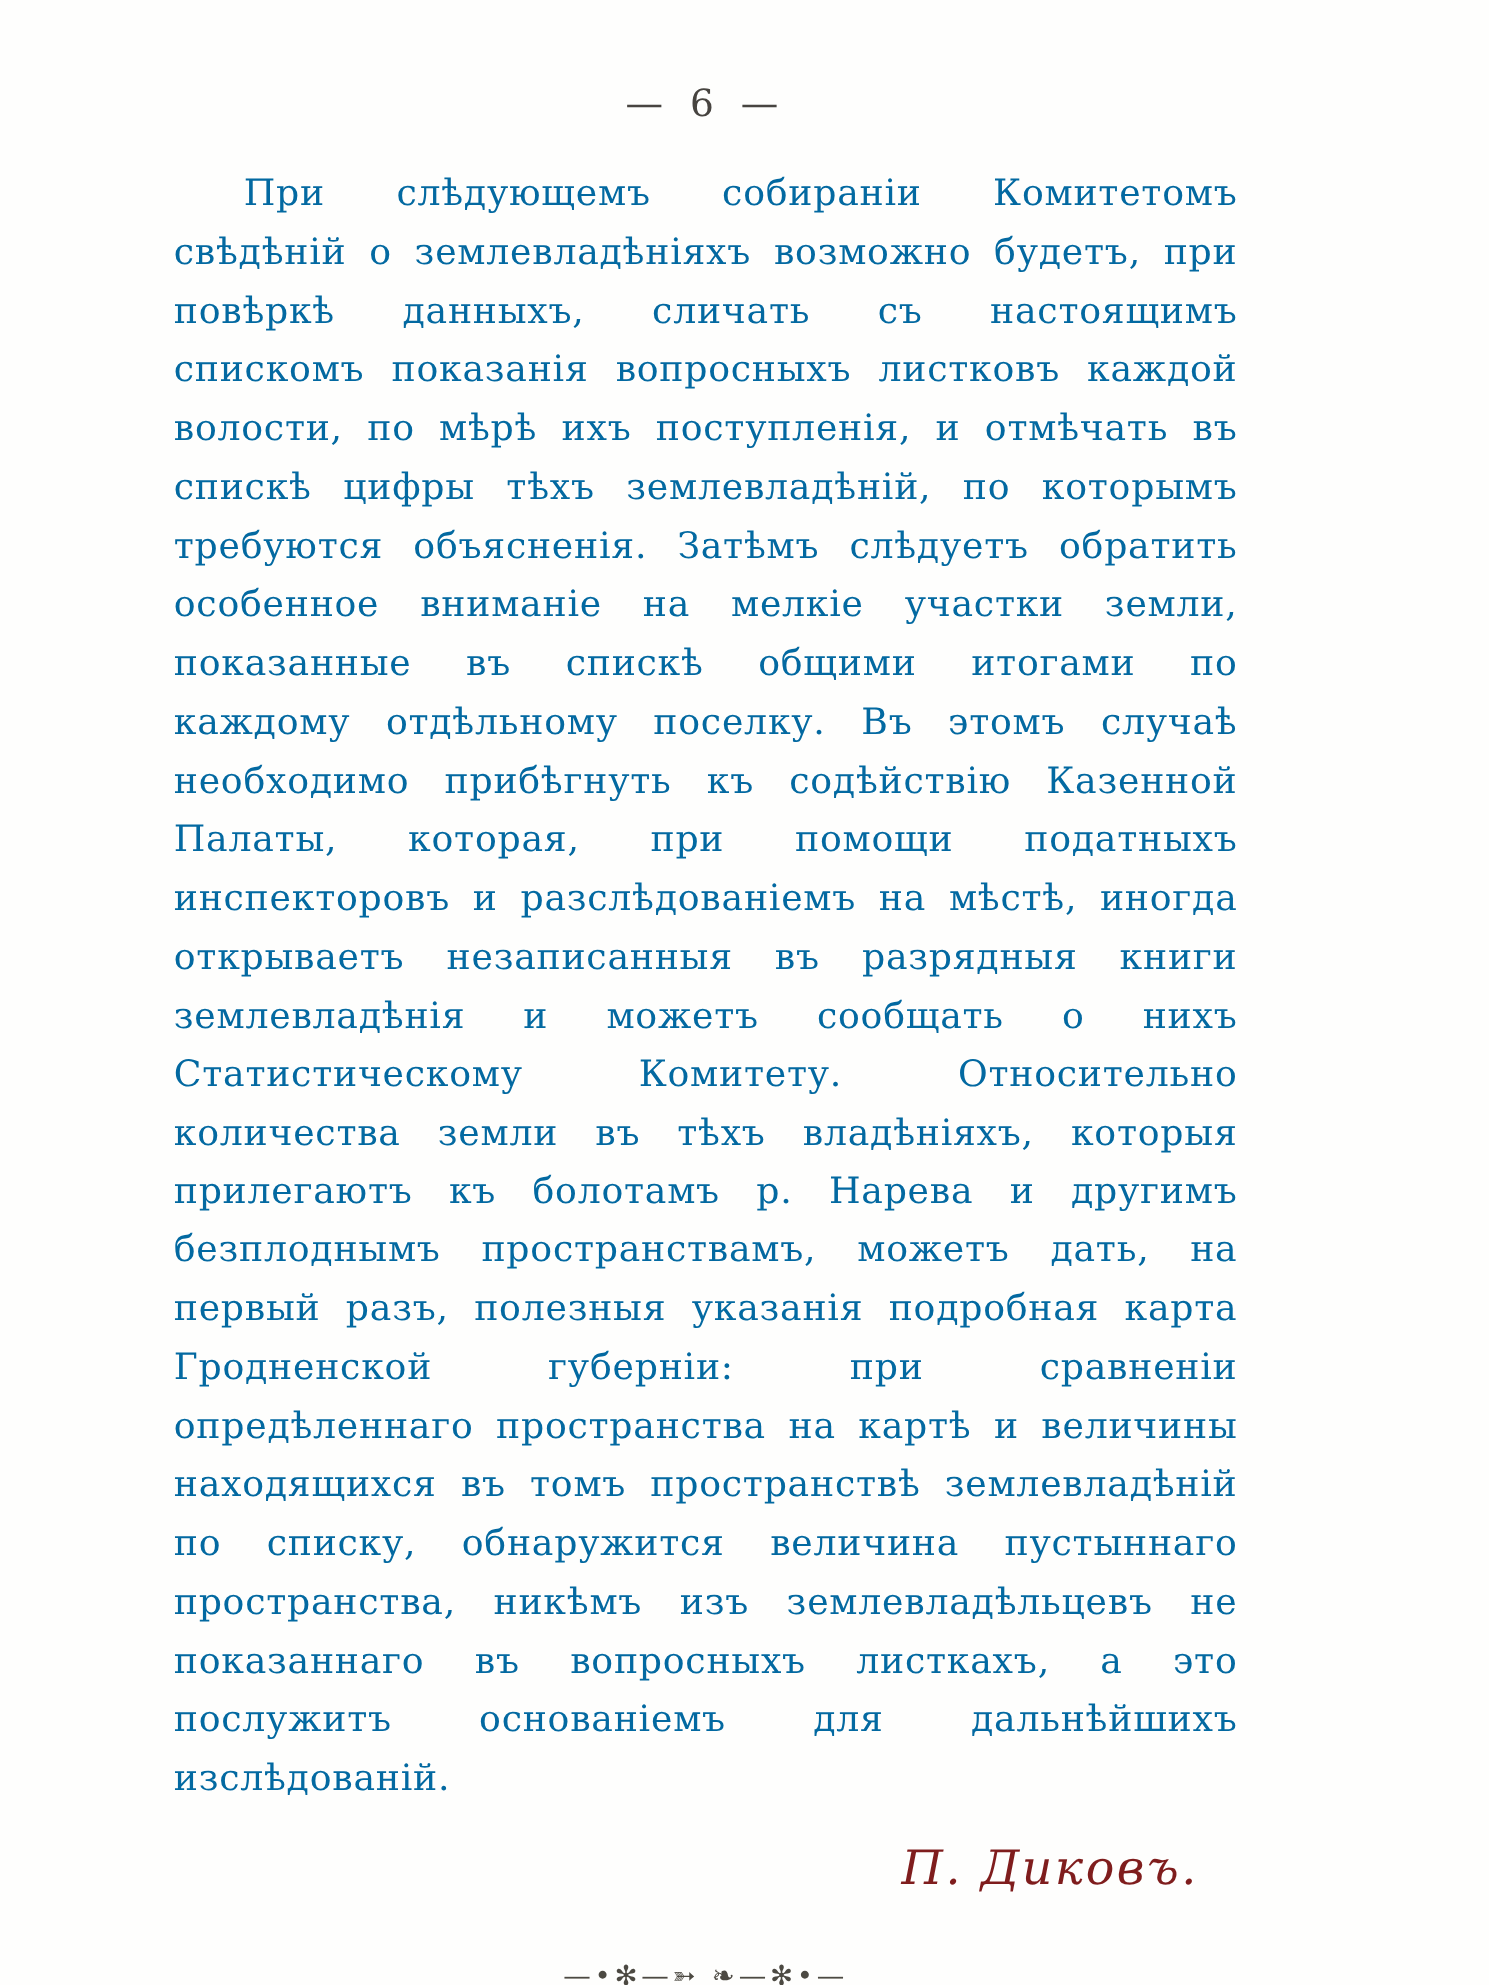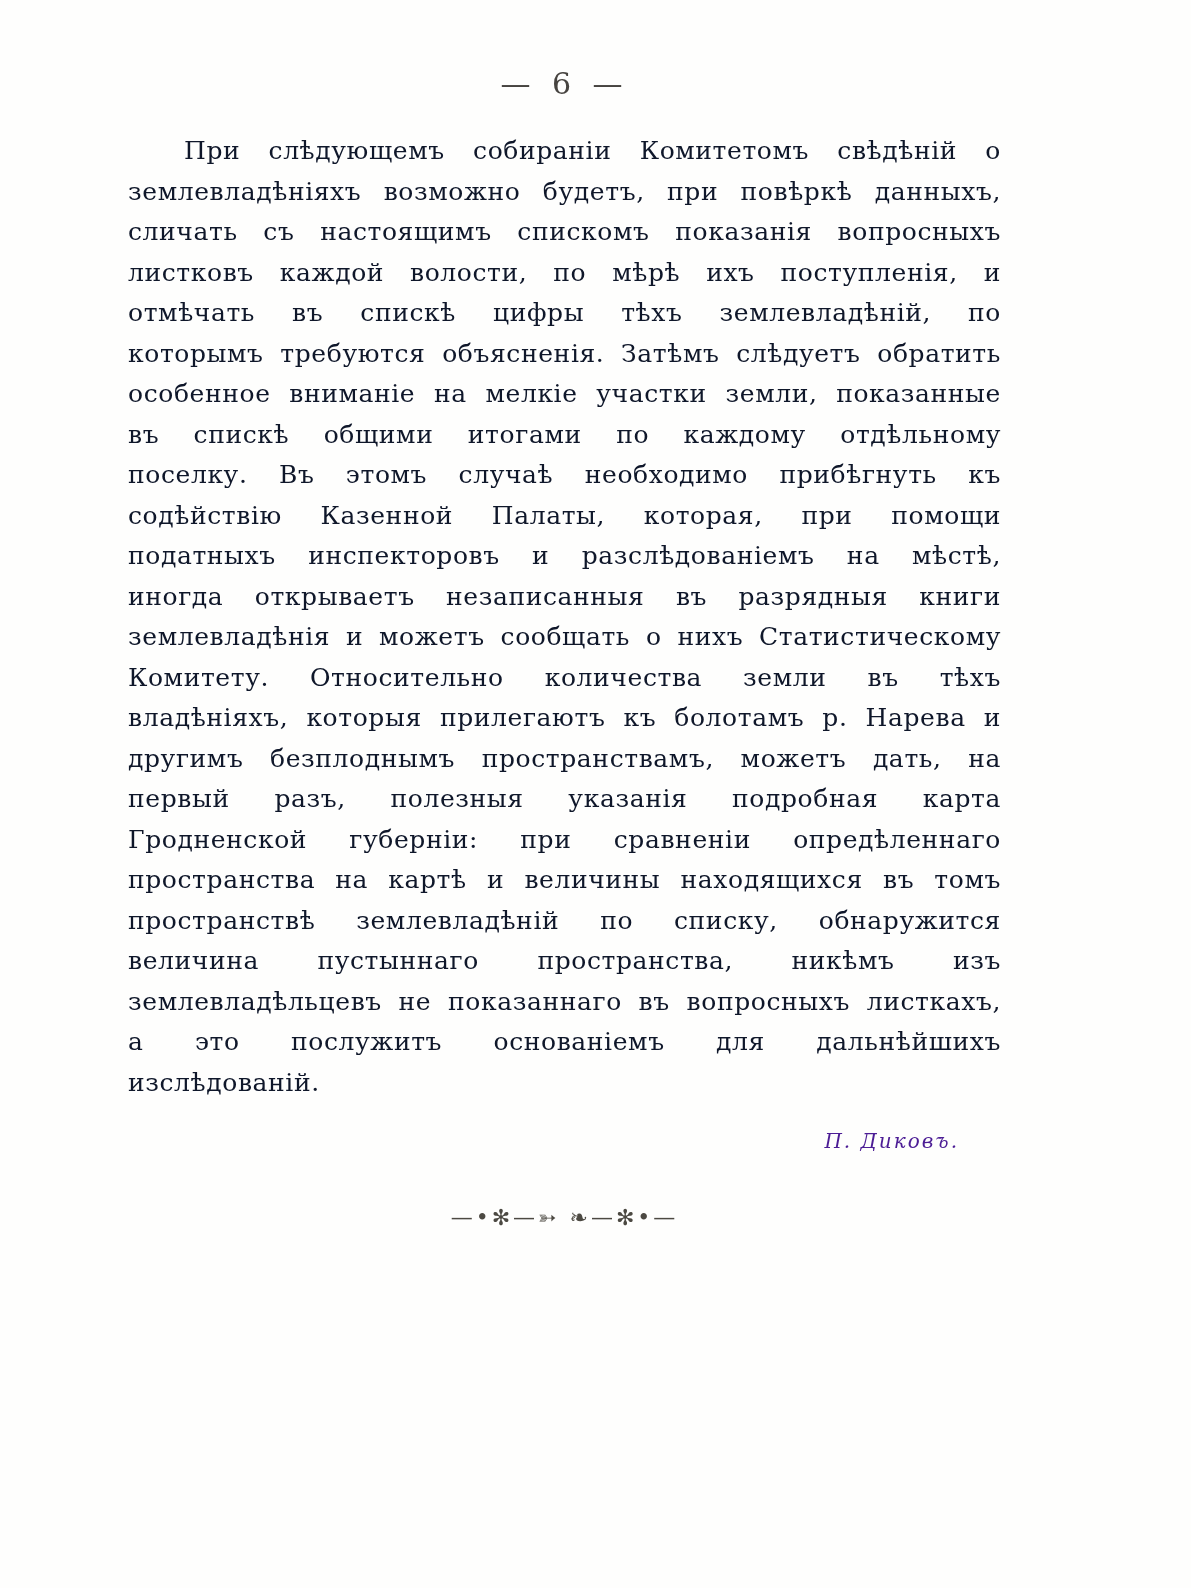--- a/index.html
+++ b/index.html
@@ -20,43 +20,43 @@
     overflow: hidden;
   }
   .page-number {
     text-align: center;
     font-size: 30px;
     letter-spacing: 6px;
     color: #474440;
     margin: 0 0 30px 0;
   }
   .body-par {
-    margin: 0;
-    font-size: 25px;
+    margin: 11px;
+    font-size: 29px;
     line-height: 1.62;
     text-align: justify;
     text-indent: 56px;
     letter-spacing: 0.6px;
     word-spacing: 5px;
-    color: #0f172a;
+    color: #0369a1;
   }
   .body-par.second {
     margin-top: 18px;
   }
   .latin-lead {
     
   }
   .signature {
     margin: 26px 0 0 0;
     text-align: right;
     padding-right: 42px;
-    font-size: 20px;
+    font-size: 38px;
     font-style: italic;
     letter-spacing: 2px;
-    color: #4c1d95;
+    color: #7f1d1d;
   }
   .ornament {
     margin-top: 52px;
     text-align: center;
     font-size: 22px;
     letter-spacing: 3px;
     color: #4c4942;
     user-select: none;
   }
 </style>

